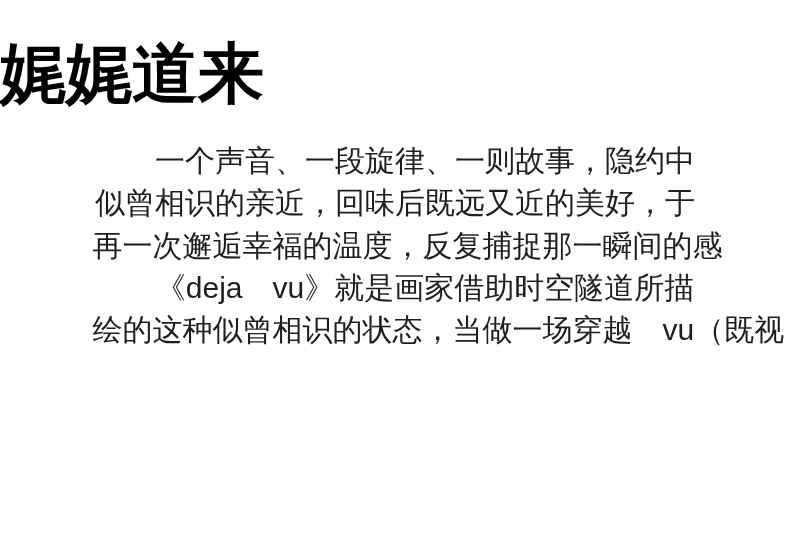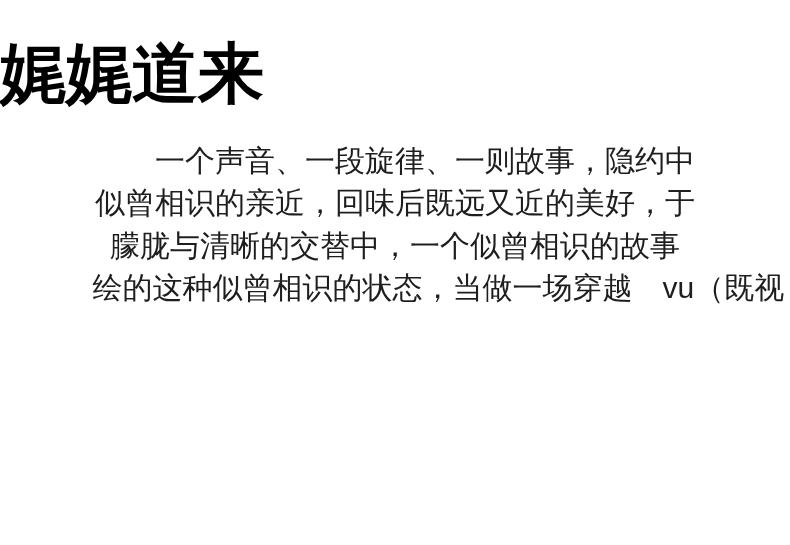--- a/index.html
+++ b/index.html
@@ -51,17 +51,18 @@
 
 <div class="page">
 
   <h1 class="title">
     <span class="tl">娓娓道来</span>
   </h1>
 
   <div class="body-text">
     <p class="bline indent">一个声音、一段旋律、一则故事，隐约中</p>
     <p class="bline">似曾相识的亲近，回味后既远又近的美好，于</p>
-    <p class="bline">朦胧与清晰的交替中，一个似曾相识的故事</p>
+    <p class="bline">再一次邂逅幸福的温度，反复捕捉那一瞬间的感</p>
+    <p class="bline indent">《deja　vu》就是画家借助时空隧道所描</p>
     <p class="bline">绘的这种似曾相识的状态，当做一场穿越　vu（既视</p>
   </div>
 
 </div>
 
 </body></html>

